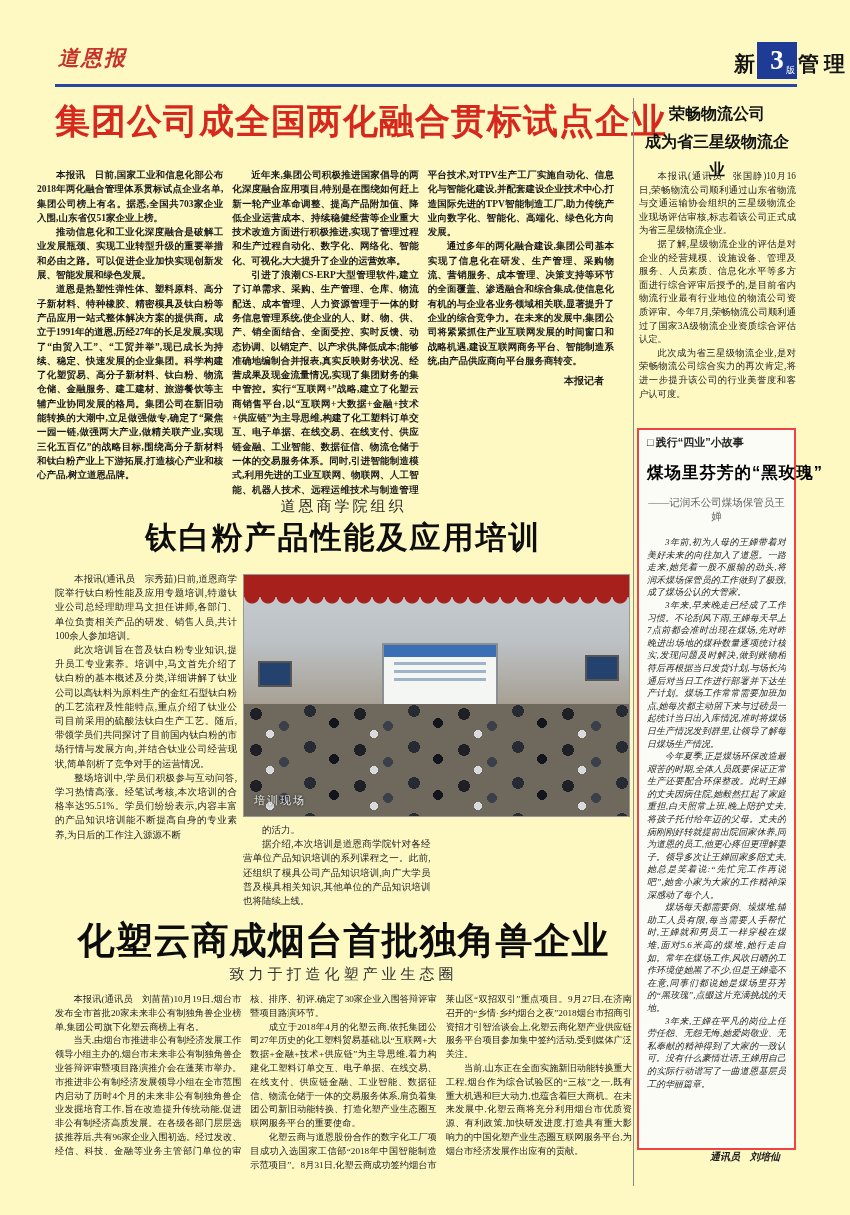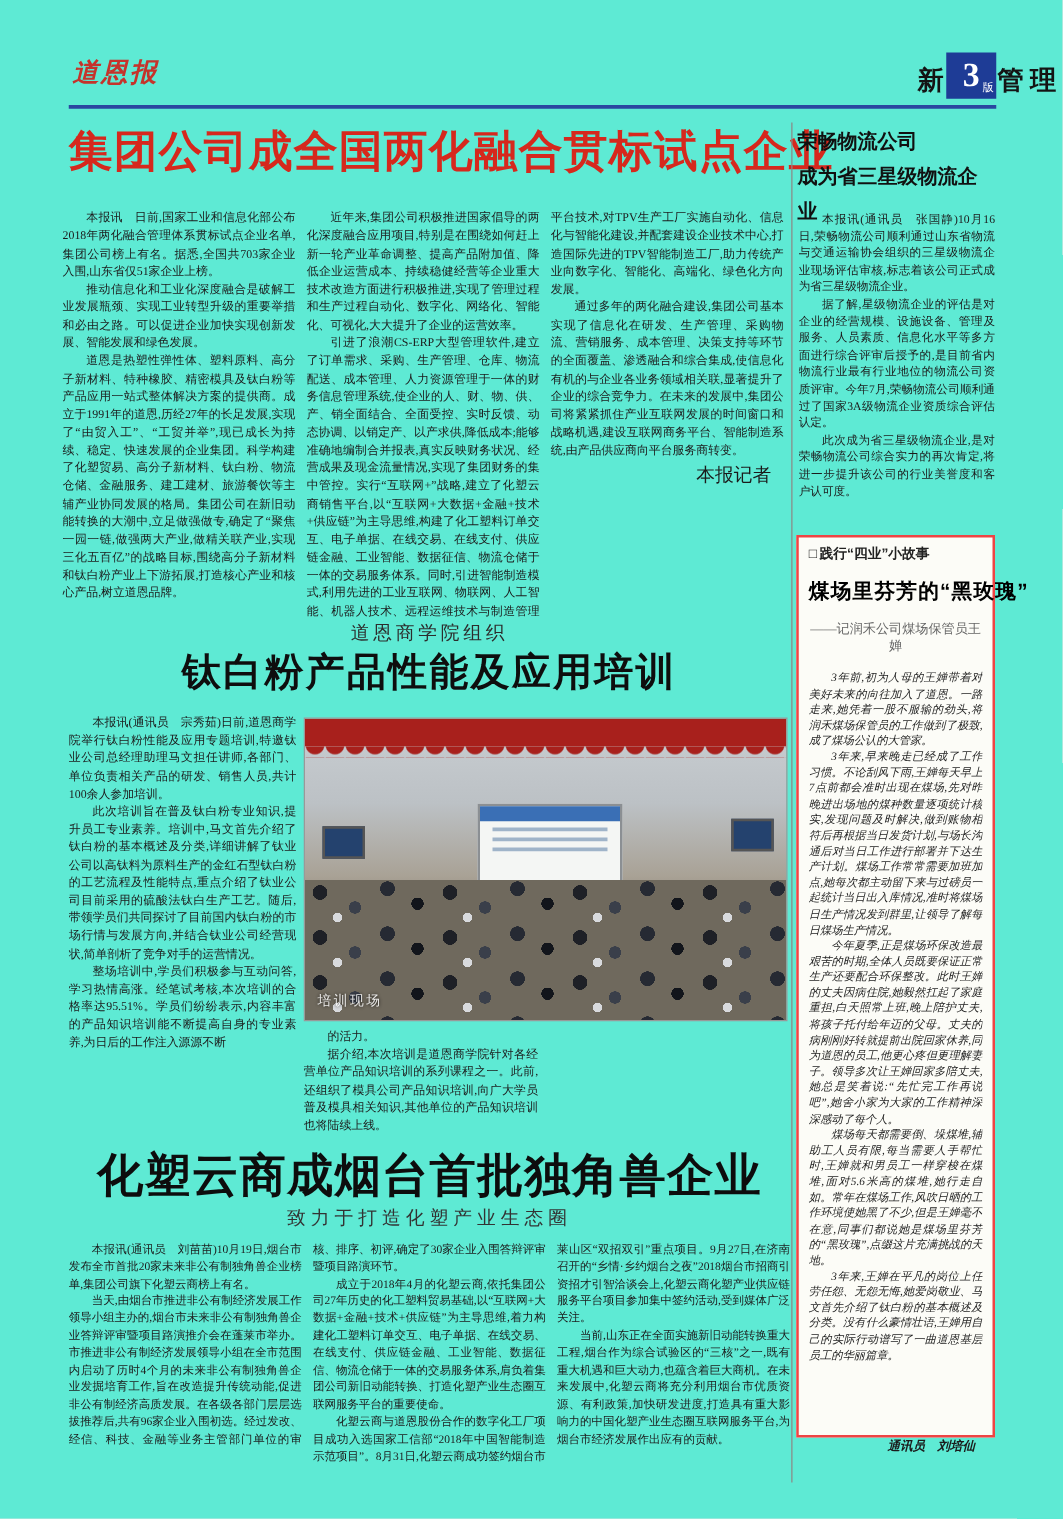--- a/index.html
+++ b/index.html
@@ -1,19 +1,19 @@
 <!DOCTYPE html>
 <html><head>
 <meta charset="utf-8">
 <style>
   * { margin:0; padding:0; box-sizing:border-box; }
   html,body { background:#e8e8e4; }
   .page {
     position:relative; width:850px; height:1215px; margin:0 auto;
-    background:#5eead4; color:#1b1b1b; overflow:hidden;
+    background:#fef9c3; color:#1b1b1b; overflow:hidden;
     font-family:"Liberation Serif", serif;
   }
   
   .masthead {
     position:absolute; left:58px; top:44px;
     font-family:"DejaVu Serif", serif; font-weight:bold; font-style:italic;
     font-size:21px; color:#c5332b; letter-spacing:2px;
   }
   .section-title {
     position:absolute; left:0; right:0; top:50px; text-align:right;
@@ -30,25 +30,25 @@
   
   .body-text p { text-indent:2em; text-align:justify; }
   .cols { column-fill:auto; overflow:hidden; }
   
   .lead-headline {
     position:absolute; left:55px; top:98px; width:577px; text-align:center;
     font-family:"Liberation Sans", sans-serif; font-weight:bold;
     font-size:35px; color:#d6281d; letter-spacing:1px; white-space:nowrap;
   }
   .lead-body {
-    position:absolute; left:50px; top:168px; width:577px; height:330px;
+    position:absolute; left:37px; top:168px; width:577px; height:330px;
     column-count:3; column-gap:9px;
-    font-size:9.5px; line-height:14.3px;
-  }
-  .byline-right { text-align:right; padding-right:10px; margin-top:6px; font-size:15px; }
+    font-size:9.5px; line-height:14.3px;font-weight:bold;
+  }
+  .byline-right { text-align:right; padding-right:10px; margin-top:6px; font-size:10px; }
   
   .training-kicker {
     position:absolute; left:55px; top:497px; width:577px; text-align:center;
     font-size:15px; letter-spacing:3px; color:#2c2c2c;
   }
   .training-headline {
     position:absolute; left:55px; top:517px; width:577px; text-align:center;
     font-family:"Liberation Sans", sans-serif; font-weight:bold;
     font-size:31px; color:#0e0e0e; letter-spacing:2px; white-space:nowrap;
   }
@@ -115,21 +115,21 @@
     font-size:15px; letter-spacing:4px; color:#333;
   }
   .bottom-body {
     position:absolute; left:55px; top:993px; width:577px; height:182px;
     column-count:3; column-gap:9px;
     font-size:9.2px; line-height:13.8px;
   }
   
   .v-divider { position:absolute; left:633px; top:98px; width:1px; height:1088px; background:#8a8a86; }
   .logi-title {
-    position:absolute; left:638px; top:100px; width:158px; text-align:left;
+    position:absolute; left:638px; top:100px; width:158px; text-align:center;
     font-family:"Liberation Sans", sans-serif; font-weight:bold;
     font-size:16px; line-height:28px; color:#111;
   }
   .logi-body {
     position:absolute; left:639px; top:170px; width:157px; height:272px;
     font-size:9.3px; line-height:13.6px; overflow:hidden;
   }
   .story-box {
     position:absolute; left:637px; top:428px; width:159px; height:722px;
     border:2px solid #ef4444; background:#fcfcf7; padding:7px 8px;
@@ -228,18 +228,18 @@
     <div class="story-kicker">
       <span class="sq">□</span><span>践行“四业”小故事</span>
     </div>
     <div class="story-title">煤场里芬芳的“黑玫瑰”</div>
     <div class="story-subtitle">——记润禾公司煤场保管员王婵</div>
     <div class="story-body body-text">
         <p>3年前,初为人母的王婵带着对美好未来的向往加入了道恩。一路走来,她凭着一股不服输的劲头,将润禾煤场保管员的工作做到了极致,成了煤场公认的大管家。</p>
         <p>3年来,早来晚走已经成了工作习惯。不论刮风下雨,王婵每天早上7点前都会准时出现在煤场,先对昨晚进出场地的煤种数量逐项统计核实,发现问题及时解决,做到账物相符后再根据当日发货计划,与场长沟通后对当日工作进行部署并下达生产计划。煤场工作常常需要加班加点,她每次都主动留下来与过磅员一起统计当日出入库情况,准时将煤场日生产情况发到群里,让领导了解每日煤场生产情况。</p>
         <p>今年夏季,正是煤场环保改造最艰苦的时期,全体人员既要保证正常生产还要配合环保整改。此时王婵的丈夫因病住院,她毅然扛起了家庭重担,白天照常上班,晚上陪护丈夫,将孩子托付给年迈的父母。丈夫的病刚刚好转就提前出院回家休养,同为道恩的员工,他更心疼但更理解妻子。领导多次让王婵回家多陪丈夫,她总是笑着说:“先忙完工作再说吧”,她舍小家为大家的工作精神深深感动了每个人。</p>
         <p>煤场每天都需要倒、垛煤堆,辅助工人员有限,每当需要人手帮忙时,王婵就和男员工一样穿梭在煤堆,面对5.6米高的煤堆,她行走自如。常年在煤场工作,风吹日晒的工作环境使她黑了不少,但是王婵毫不在意,同事们都说她是煤场里芬芳的“黑玫瑰”,点缀这片充满挑战的天地。</p>
-        <p>3年来,王婵在平凡的岗位上任劳任怨、无怨无悔,她爱岗敬业、马文首先介绍了钛白粉的基本概述及分类。没有什么豪情壮语,王婵用自己的实际行动谱写了一曲道恩基层员工的华丽篇章。</p>
+        <p>3年来,王婵在平凡的岗位上任劳任怨、无怨无悔,她爱岗敬业、无私奉献的精神得到了大家的一致认可。没有什么豪情壮语,王婵用自己的实际行动谱写了一曲道恩基层员工的华丽篇章。</p>
       </div>
     <div class="story-byline">通讯员　刘培仙</div>
   </div>
 
 </div>
 
 </body></html>

